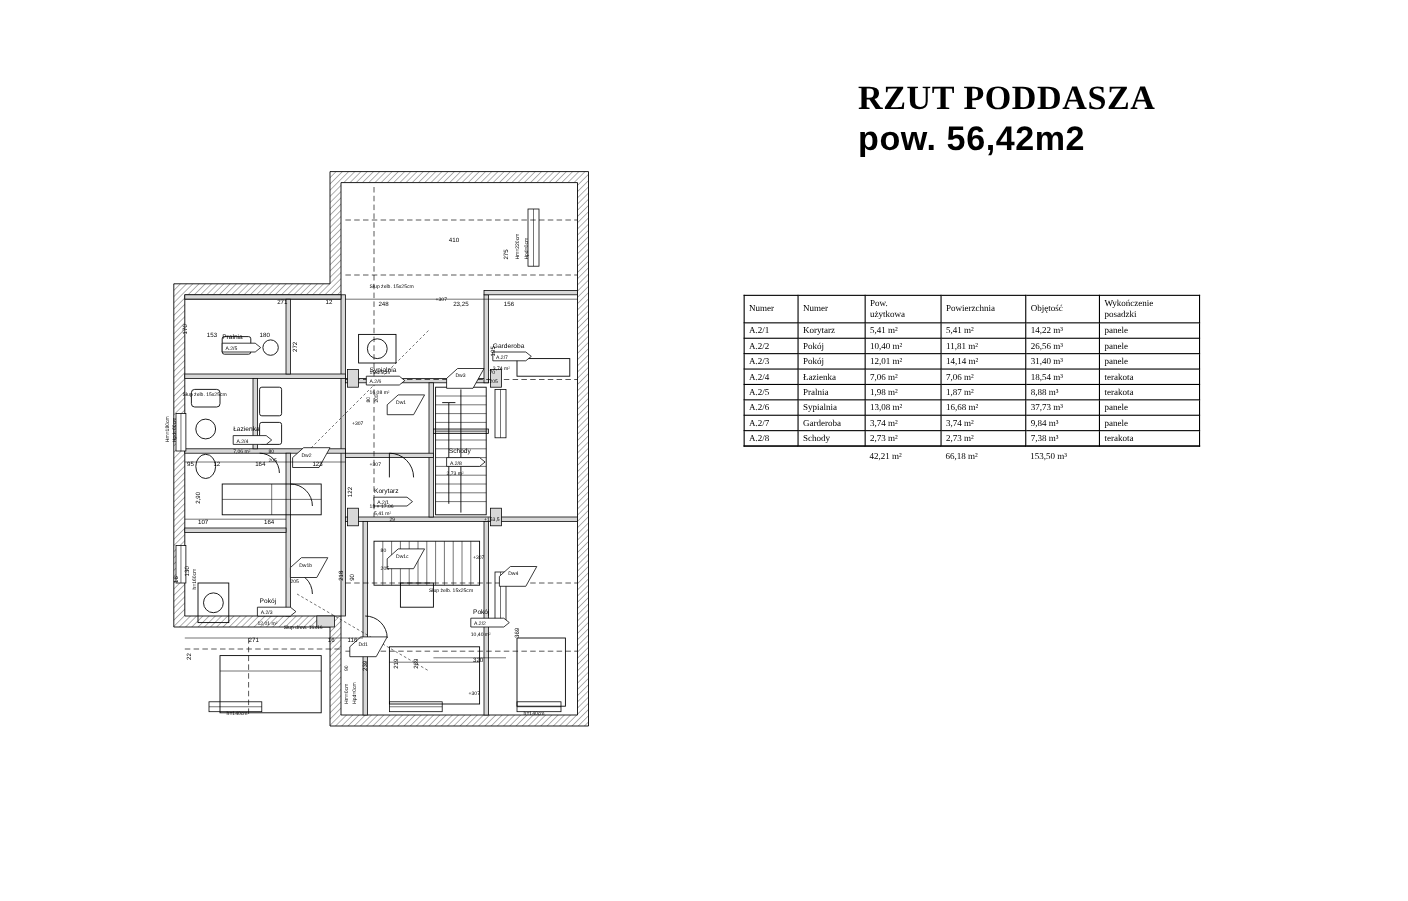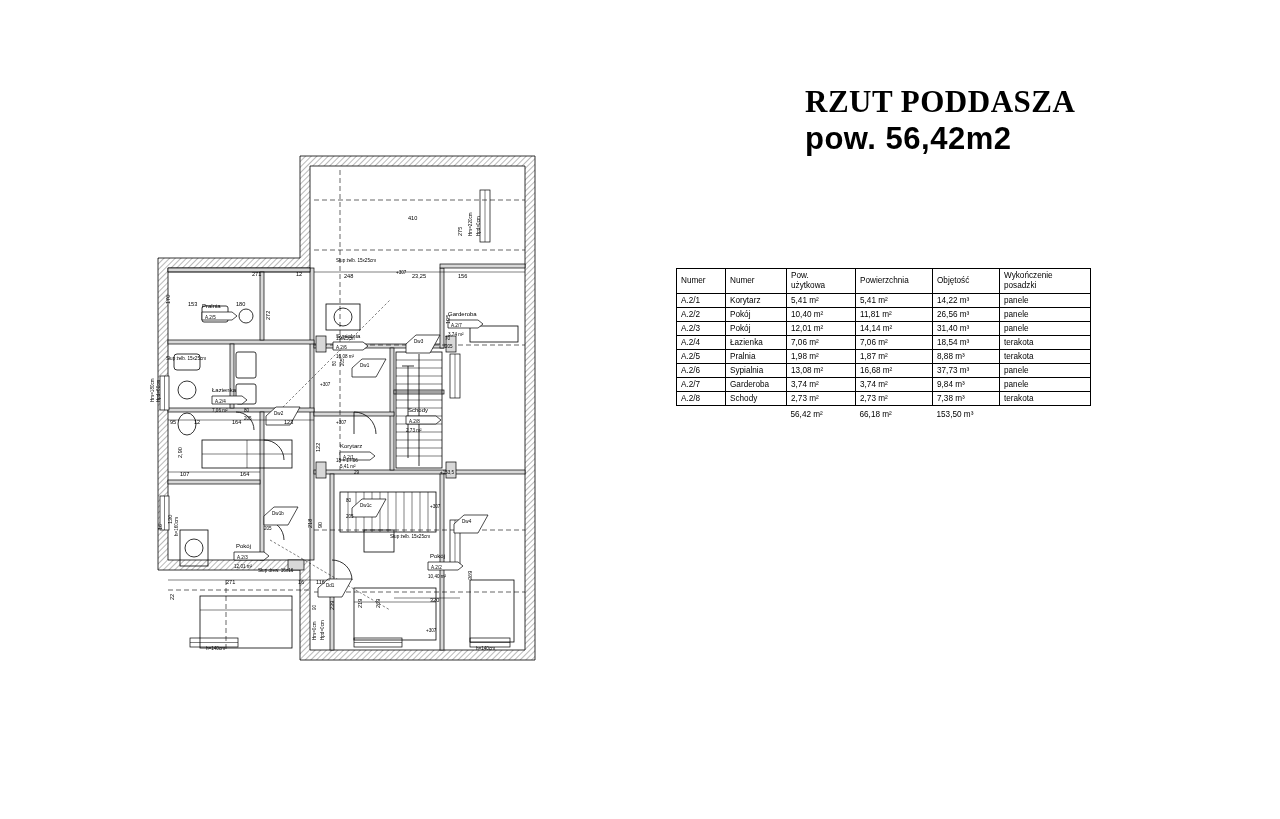--- a/index.html
+++ b/index.html
@@ -13,23 +13,22 @@
     position: relative;
     font-family: "Liberation Sans", sans-serif;
     color: #000;
     overflow: hidden;
   }
 
   
   #title-block {
     position: absolute;
     left: 780px;
-    top: 84px;
+    top: 71px;
     width: 420px;
-    margin-left: 25px;
   }
   #title-block .t1 {
     font-family: "Liberation Serif", serif;
     font-weight: bold;
     font-size: 31px;
     letter-spacing: 0.5px;
     line-height: 1.18;
   }
   #title-block .t2 {
     font-family: Liberation Sans, sans-serif;
@@ -39,21 +38,21 @@
     line-height: 1.18;
   }
 
   
   #schedule {
     position: absolute;
     left: 676px;
     top: 268px;
     border-collapse: collapse;
     font-size: 8.2px;
-    font-family: Liberation Sans, sans-serif;
+    font-family: Liberation Serif, serif;
   }
   #schedule th, #schedule td {
     border: 1px solid #000;
     padding: 1px 4px;
     text-align: left;
     vertical-align: middle;
     line-height: 1.22;
     font-weight: normal;
     white-space: nowrap;
   }
@@ -192,21 +191,21 @@
       <td>2,73 m²</td>
       <td>2,73 m²</td>
       <td>7,38 m³</td>
       <td>terakota</td>
     </tr>
   </tbody>
   <tfoot>
     <tr>
       <td></td>
       <td></td>
-      <td>56,42 m²</td>
+      <td>42,21 m²</td>
       <td>66,18 m²</td>
       <td>153,50 m³</td>
       <td></td>
     </tr>
   </tfoot>
 </table>
 
 <div id="plan-wrap">
 <svg id="plan-svg" width="420" height="560" viewBox="0 0 420 560" xmlns="http://www.w3.org/2000/svg">
   <defs>

